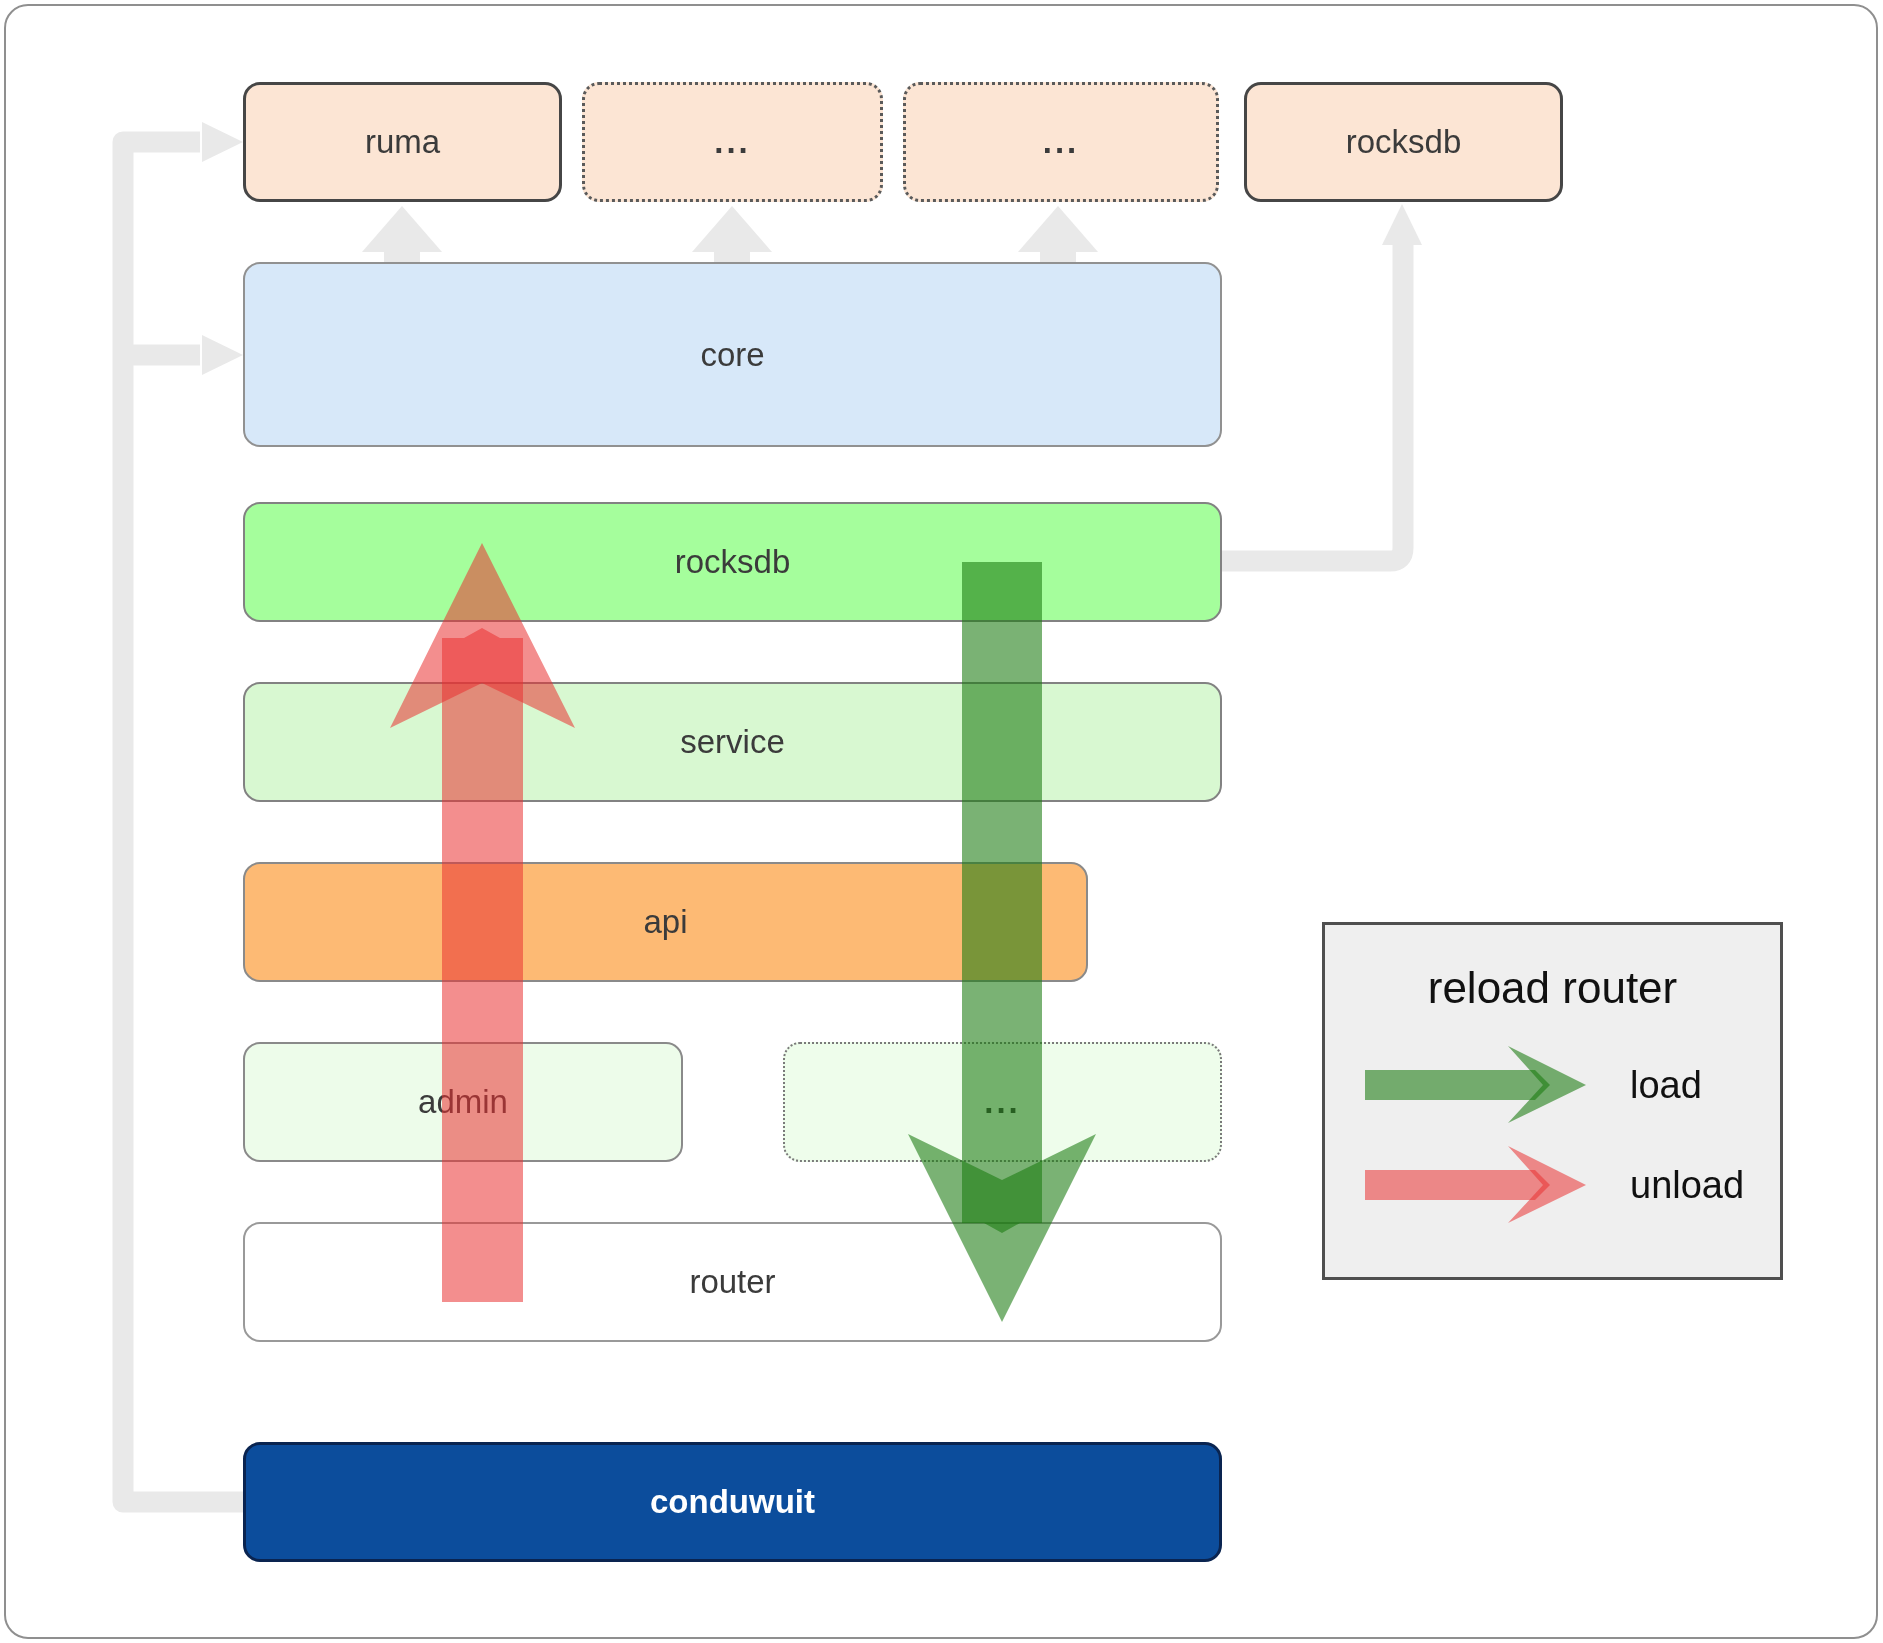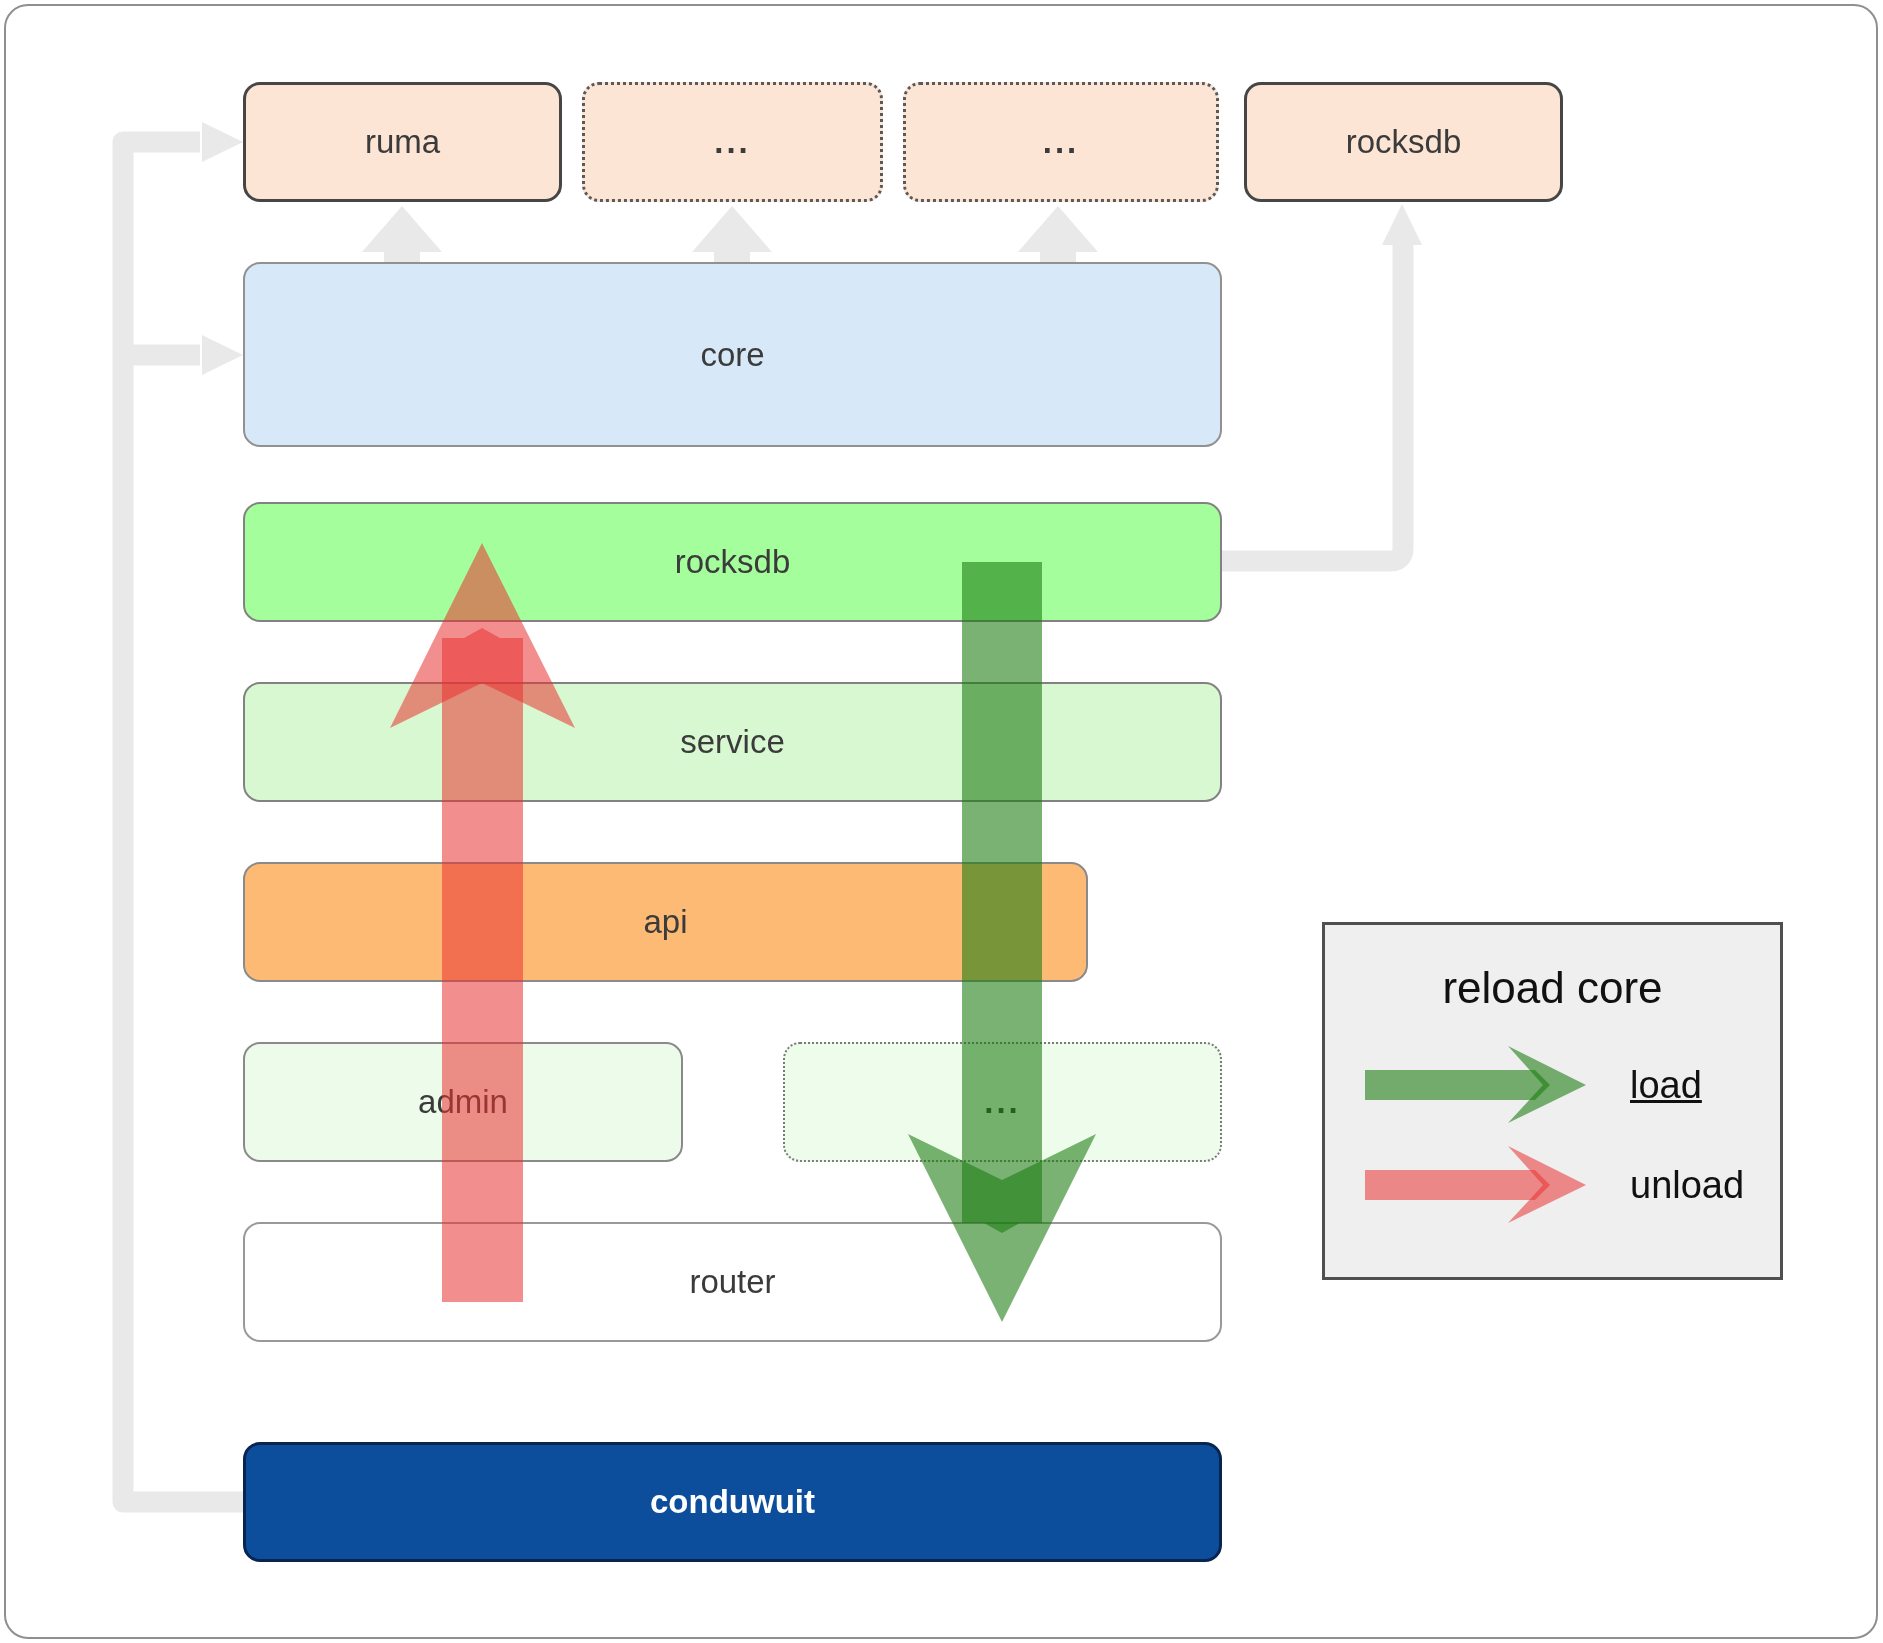--- a/index.html
+++ b/index.html
@@ -68,21 +68,21 @@
     font-size: 44px;
     color: #111111;
   }
   .legend-item-label {
     position: absolute;
     left: 305px;
     font-size: 38px;
     color: #111111;
     line-height: 1;
   }
-  .legend-label-load   { top: 141px; text-decoration: underline; }
+  .legend-label-load   { top: 141px; }
   .legend-label-unload { top: 241px; }
   .legend-svg { position: absolute; left: 0; top: 0; width: 461px; height: 358px; }
 </style>
 </head>
 <body>
 
 <div class="canvas">
 
   <div class="frame"></div>
 
@@ -139,21 +139,21 @@
     <span class="dots-label">...</span>
   </div>
   <div class="node n-router">
     <span>router</span>
   </div>
   <div class="node n-conduwuit">
     <span>conduwuit</span>
   </div>
 
   <div class="legend">
-    <div class="legend-title">reload core</div>
+    <div class="legend-title">reload router</div>
     <svg class="legend-svg" viewBox="0 0 461 358">
       <polygon points="40,145 210,145 225,160 210,175 40,175" fill="rgba(25,122,15,0.58)"></polygon>
       <polygon points="261,160 183,121 218,160 183,198" fill="rgba(25,122,15,0.58)"></polygon>
       <polygon points="40,245 210,245 225,260 210,275 40,275" fill="rgba(234,50,50,0.55)"></polygon>
       <polygon points="261,260 183,221 218,260 183,298" fill="rgba(234,50,50,0.55)"></polygon>
     </svg>
     <div class="legend-item-label legend-label-load">load</div>
     <div class="legend-item-label legend-label-unload">unload</div>
   </div>
 

